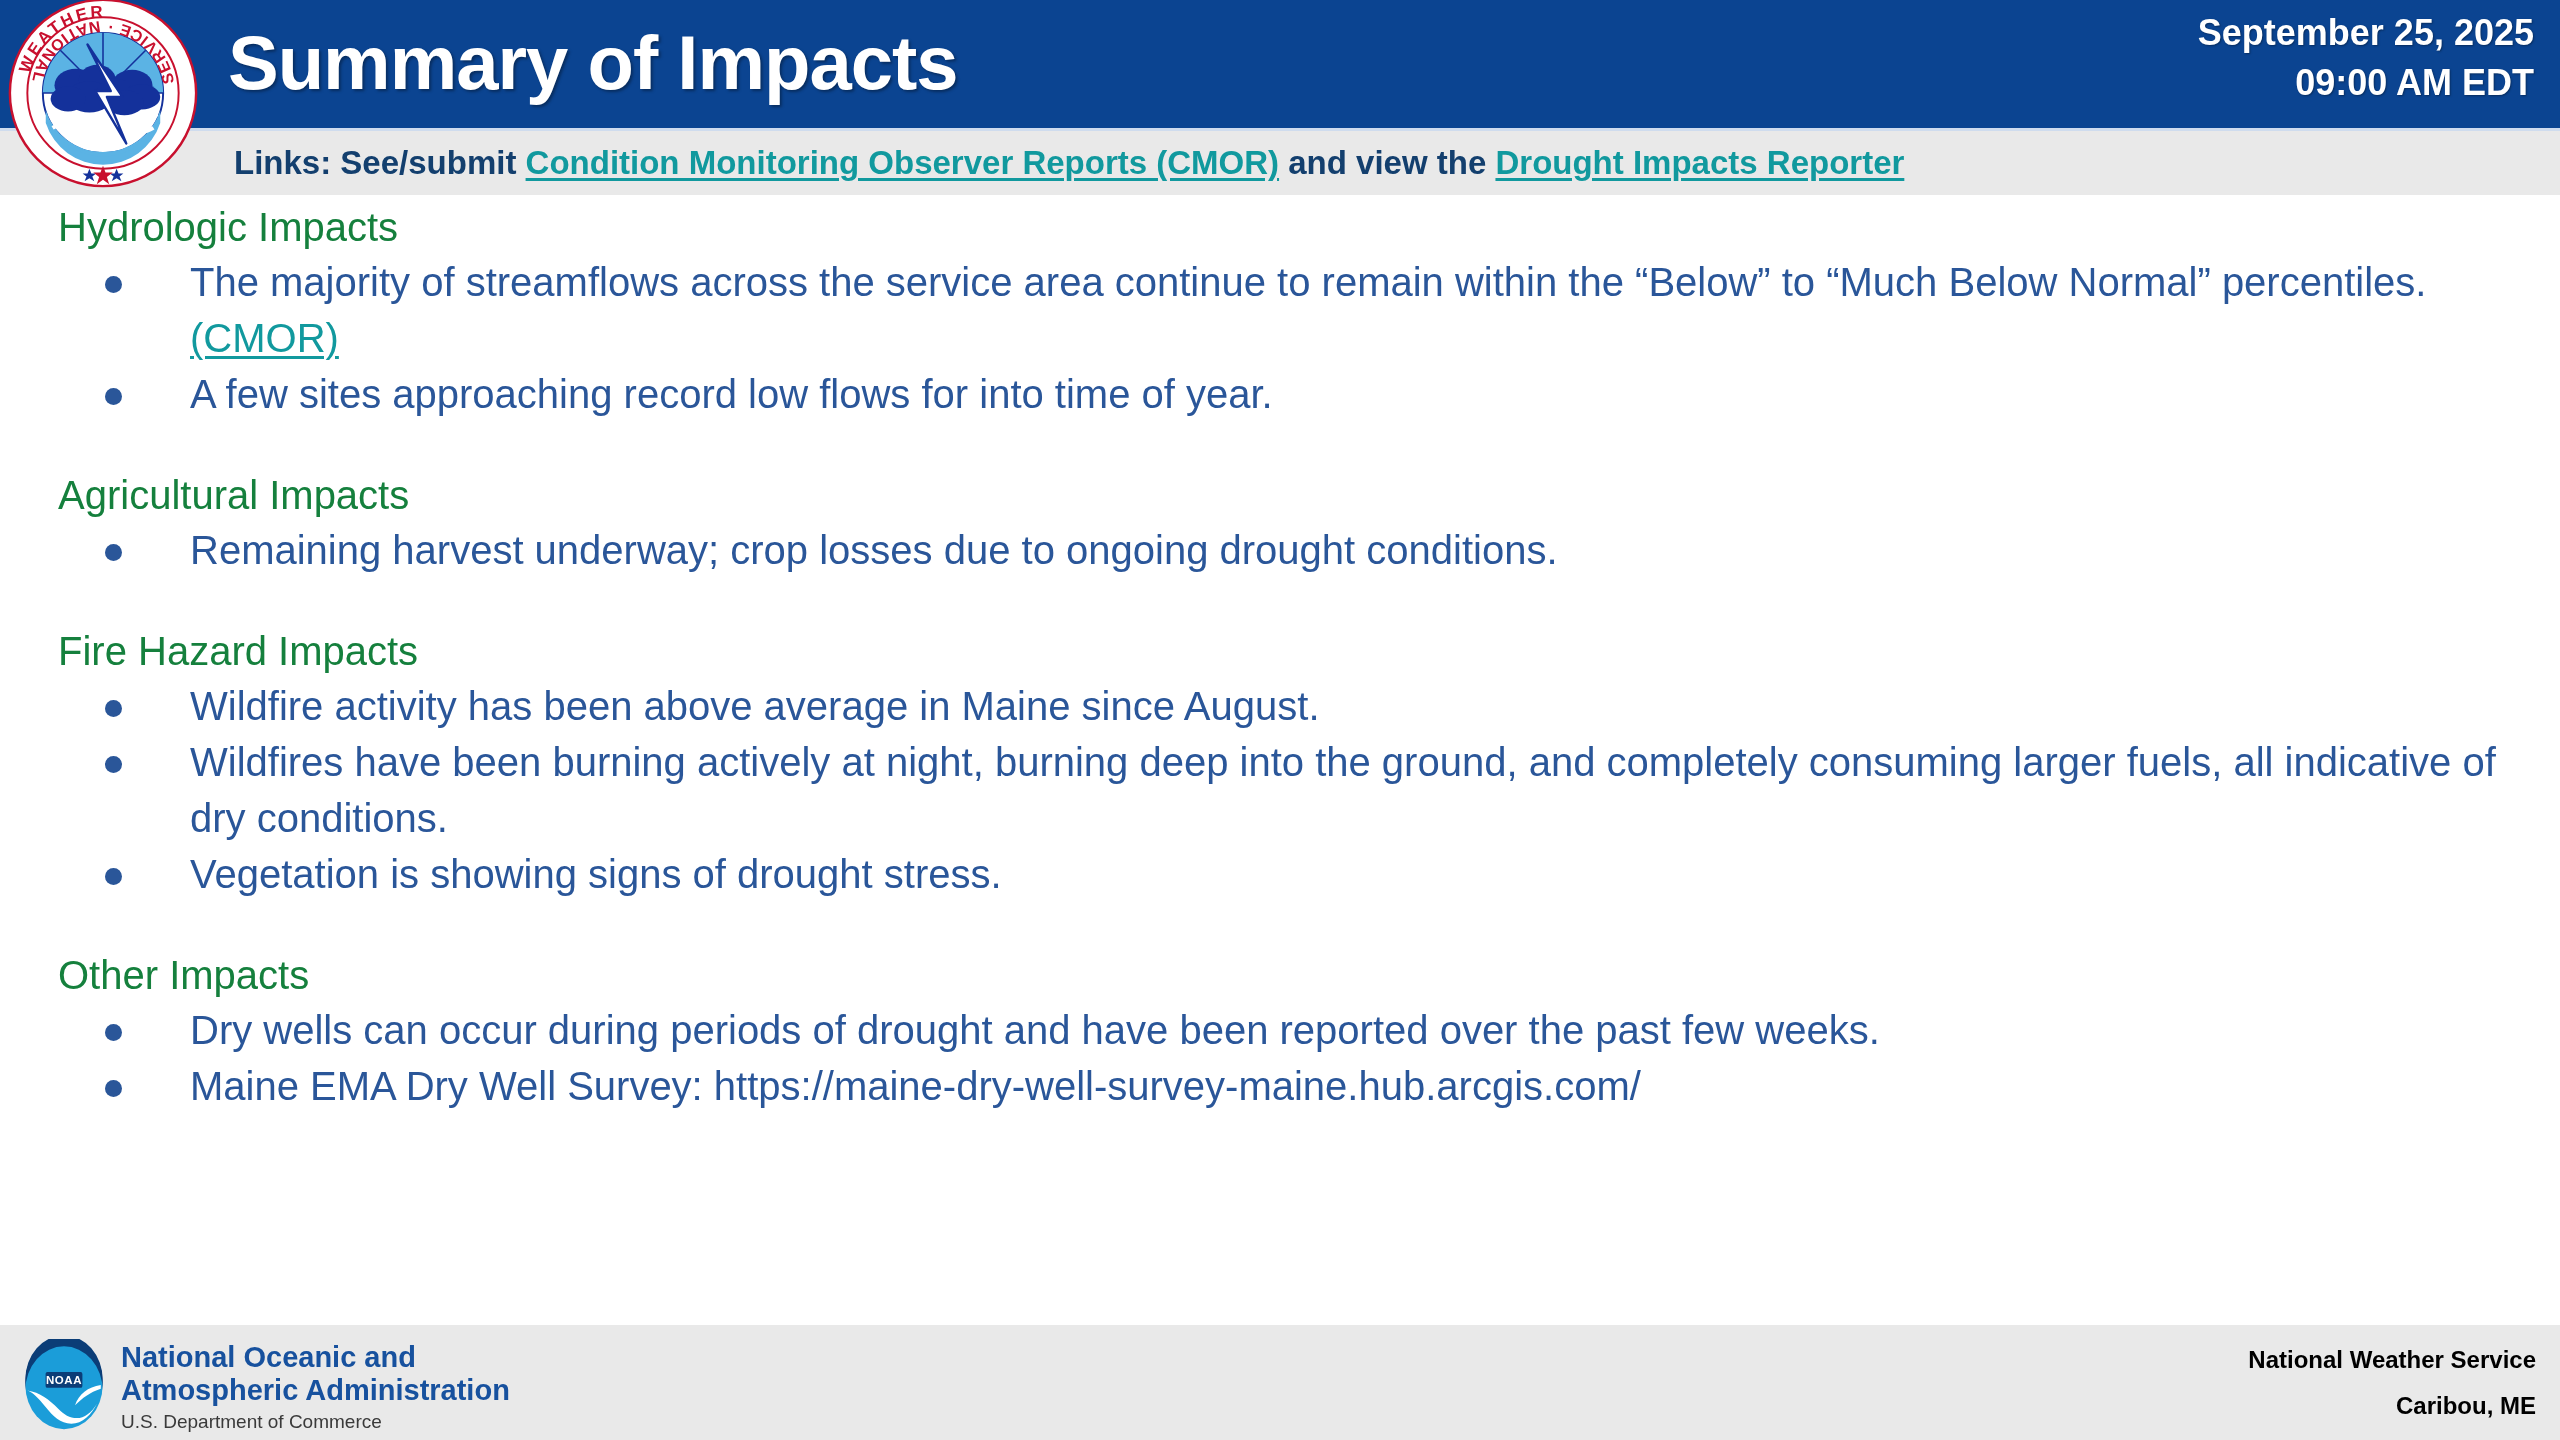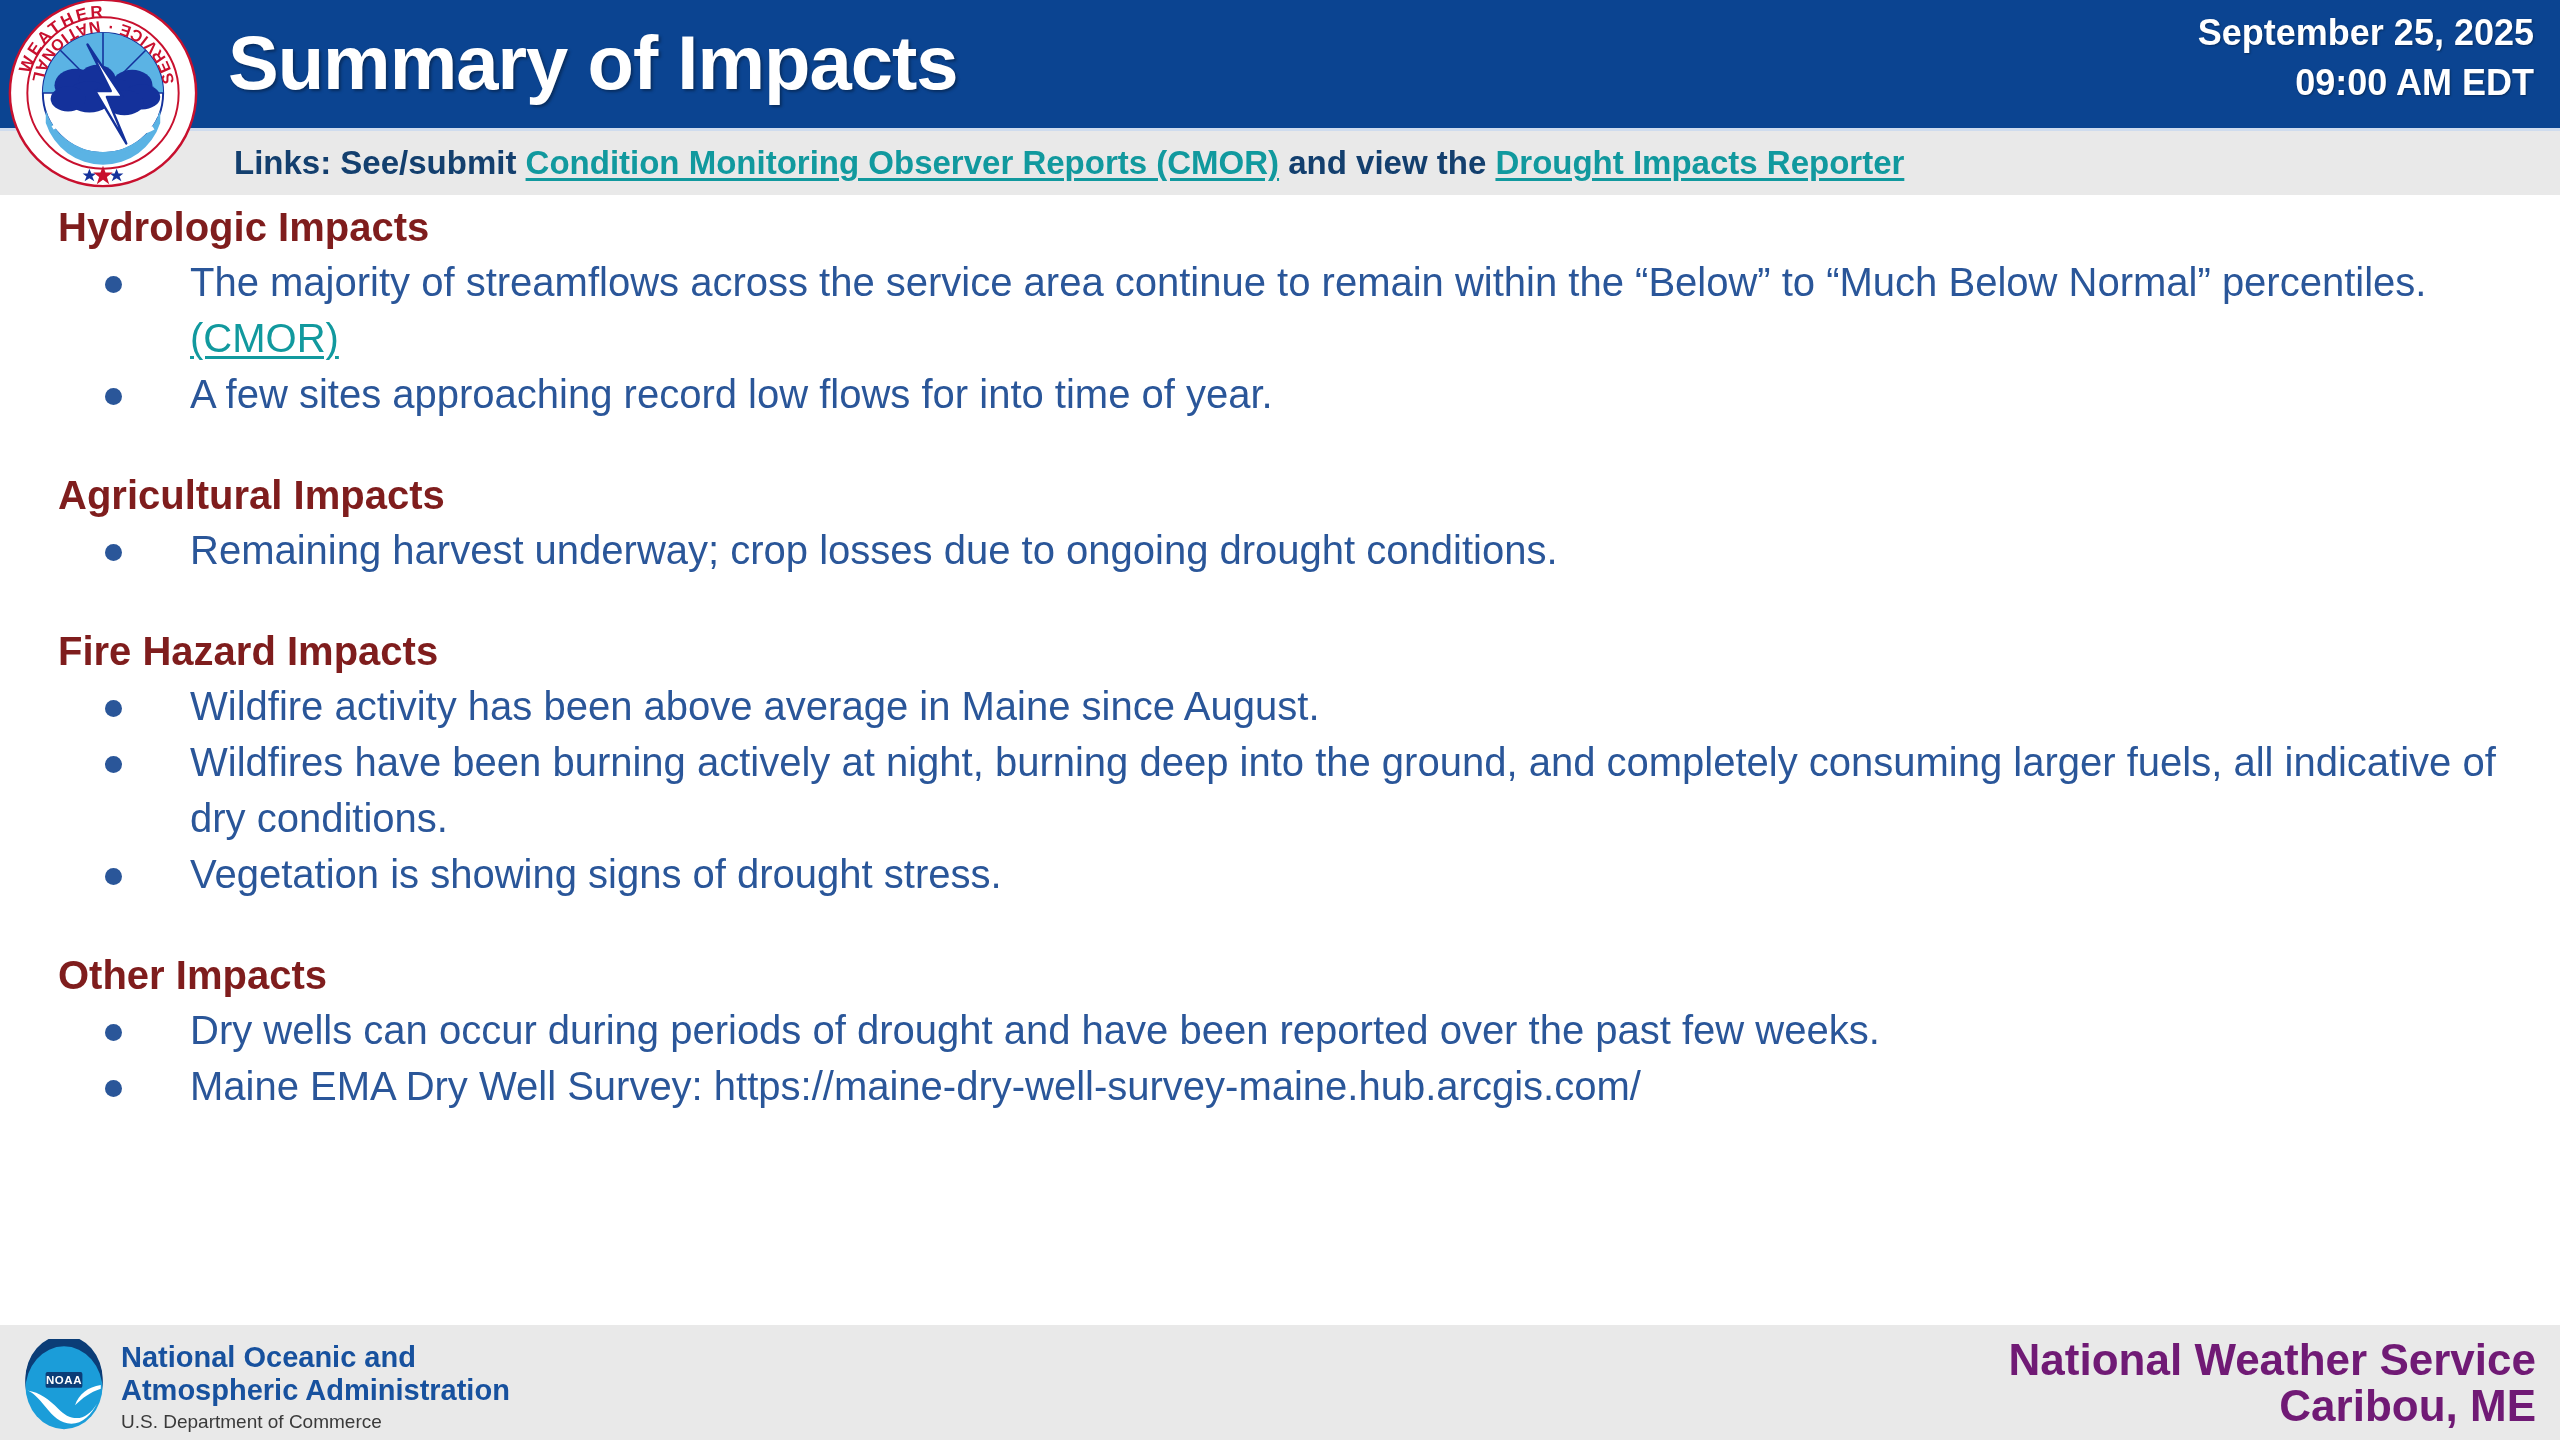--- a/index.html
+++ b/index.html
@@ -98,22 +98,22 @@
     height: 1120px;
     padding: 0;
     box-sizing: border-box;
   }
   .section {
     margin: 0;
     padding: 0;
   }
   .section-heading {
     font-size: 40px;
-    font-weight: bold;
-    color: #7f1d1d;
+    font-weight: normal;
+    color: #15803d;
     margin-left: 58px;
     line-height: 54px;
     white-space: nowrap;
   }
   .bullets {
     list-style: none;
     margin: 0;
     padding: 0;
   }
   .bullet {
@@ -179,23 +179,23 @@
     font-size: 19px;
     color: #3a3a3a;
     line-height: 30px;
     white-space: nowrap;
   }
   .office {
     position: absolute;
     right: 24px;
     top: 12px;
     text-align: right;
-    font-size: 44px;
-    font-weight: bold;
-    color: #701a75;
+    font-size: 24px;
+    font-weight: bold;
+    color: #000000;
     line-height: 46px;
     white-space: nowrap;
   }
 </style>
 </head>
 <body>
 
 <div class="header">
   <div class="header-title">Summary of Impacts</div>
   <div class="header-datetime">

